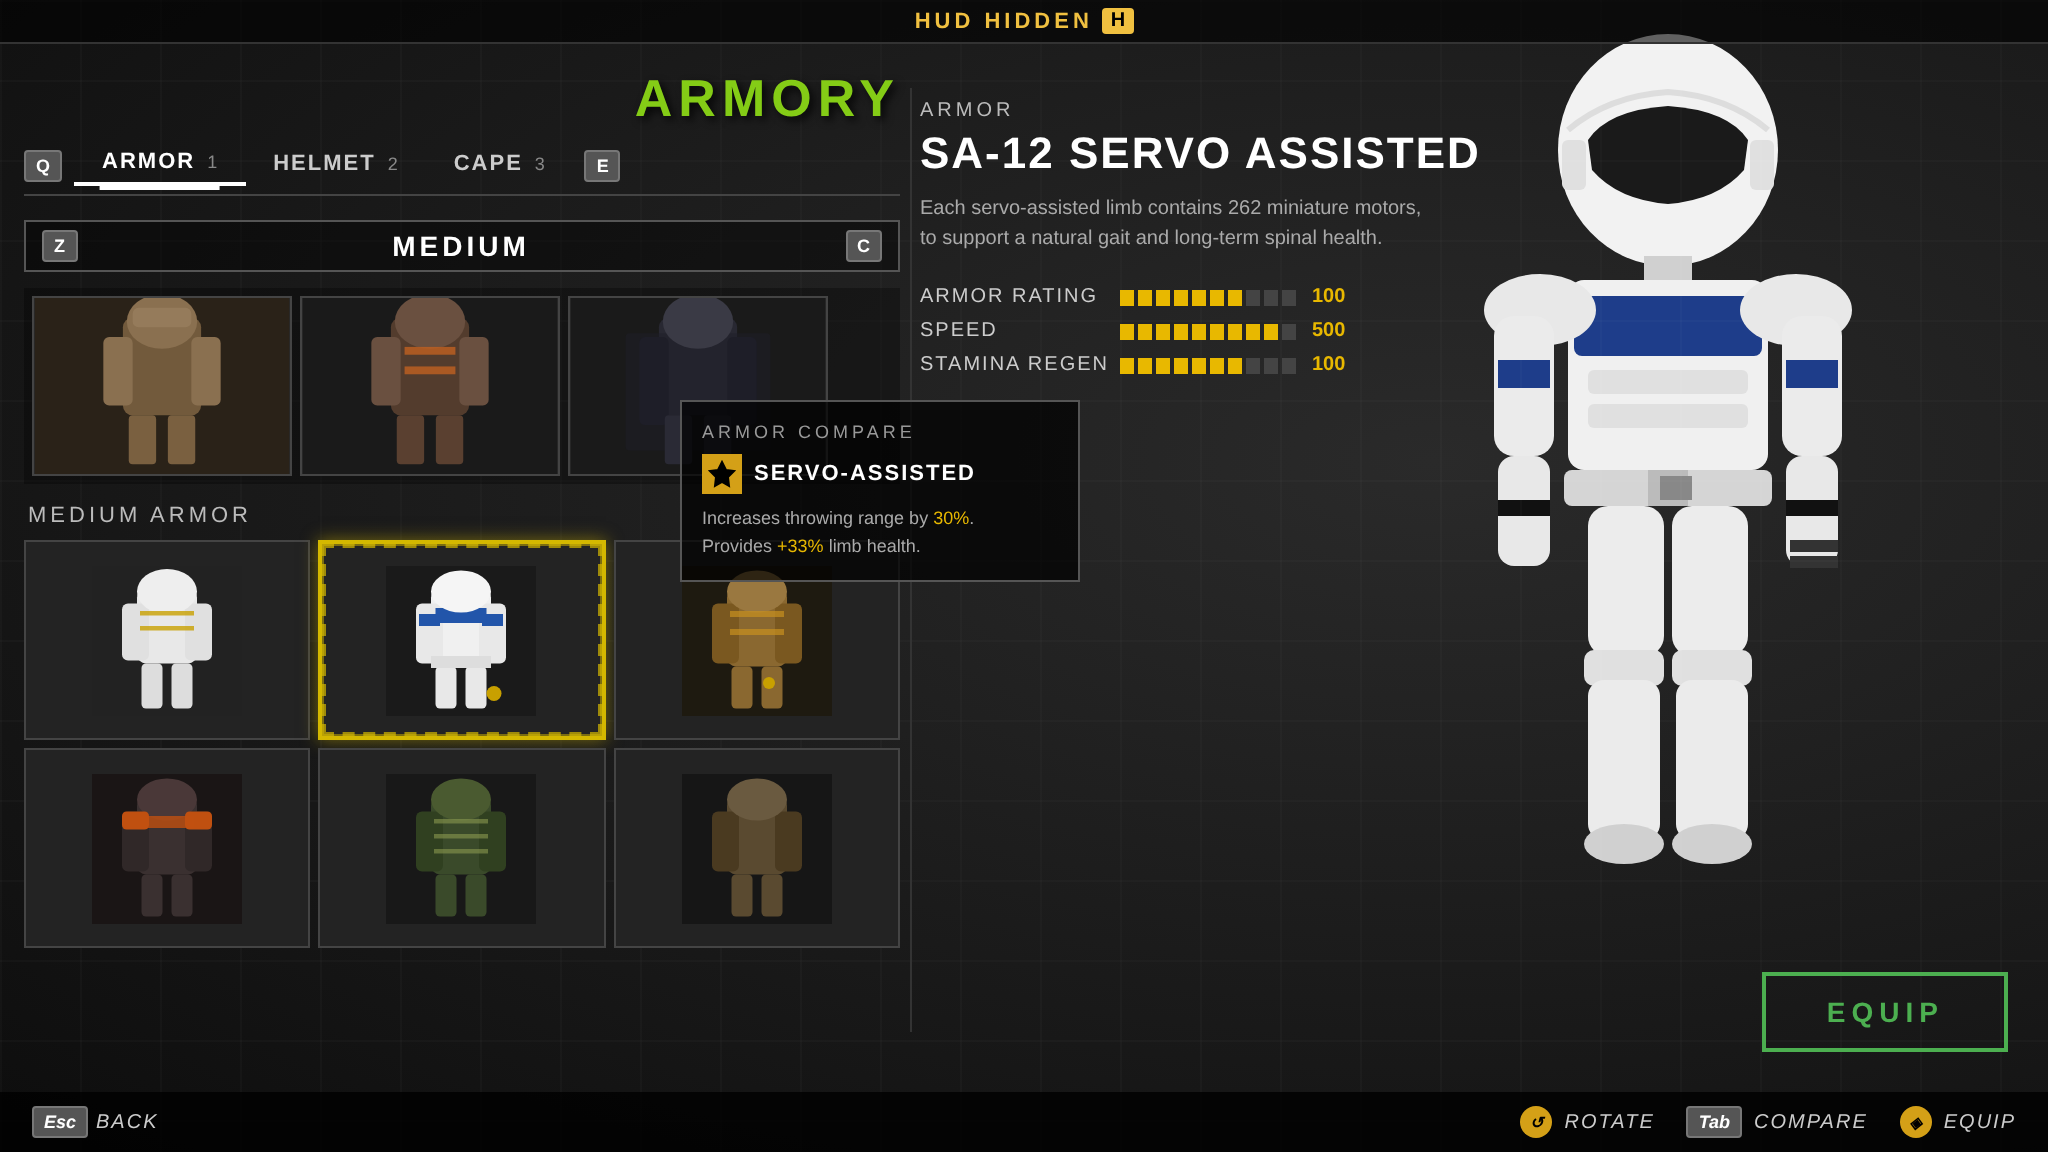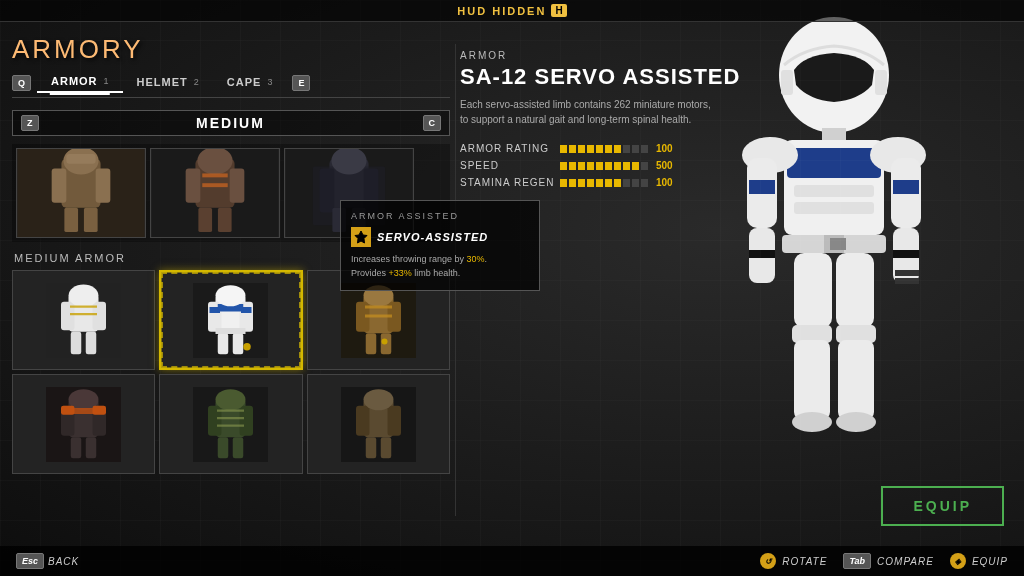--- a/index.html
+++ b/index.html
@@ -67,25 +67,26 @@
     .left-panel {
       width: 460px;
       display: flex;
       flex-direction: column;
       padding: 12px 10px 10px 12px;
     }
 
     
     .armory-title {
       font-size: 26px;
-      font-weight: 400;
-      color: #fdba74;
+      font-weight: 700;
+      color: #84cc16;
       letter-spacing: 3px;
       margin-bottom: 8px;
       text-shadow: 2px 2px 4px rgba(0,0,0,0.8);
+      text-align: right;
     }
 
     
     .tab-nav {
       display: flex;
       align-items: center;
       margin-bottom: 12px;
       border-bottom: 1px solid #444;
       padding-bottom: 4px;
     }
@@ -309,21 +310,20 @@
       align-items: center;
       justify-content: center;
       margin-right: 6px;
       font-size: 10px;
     }
     .passive-name {
       font-size: 11px;
       font-weight: bold;
       letter-spacing: 1px;
       color: #fff;
-      font-style: italic;
     }
     .passive-desc {
       font-size: 9px;
       color: #aaa;
       line-height: 1.5;
     }
     .passive-desc em {
       color: #e8b800;
       font-style: normal;
     }
@@ -686,21 +686,21 @@
         <div class="stat-bar empty"></div>
         <div class="stat-bar empty"></div>
         <div class="stat-bar empty"></div>
       </div>
       <span class="stat-value">100</span>
     </div>
   </div>
 </div>
 
 <div class="passive-box">
-  <div class="passive-title">ARMOR ASSISTED</div>
+  <div class="passive-title">ARMOR COMPARE</div>
   <div class="passive-header">
     <div class="passive-icon">
       <svg width="14" height="14" viewBox="0 0 14 14">
         <polygon points="7,1 9,5 13,5.5 10,8.5 10.5,13 7,11 3.5,13 4,8.5 1,5.5 5,5" fill="#000" stroke="#000"></polygon>
       </svg>
     </div>
     <span class="passive-name">SERVO-ASSISTED</span>
   </div>
   <div class="passive-desc">
     Increases throwing range by <em>30%</em>.<br>

